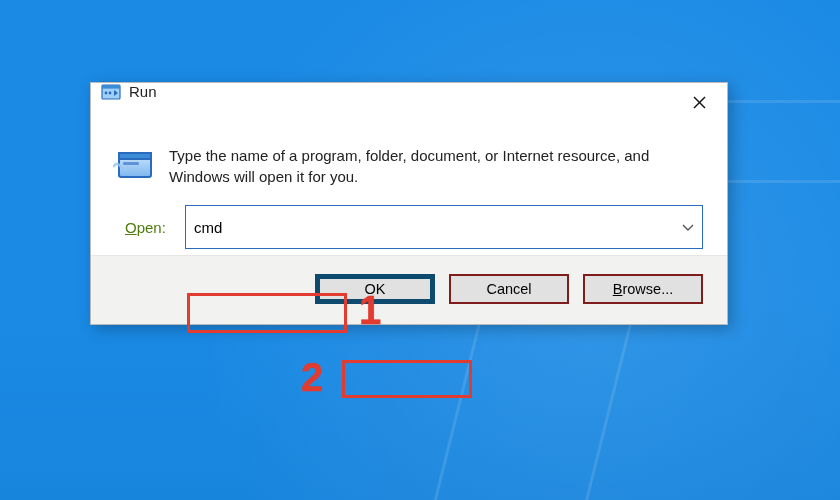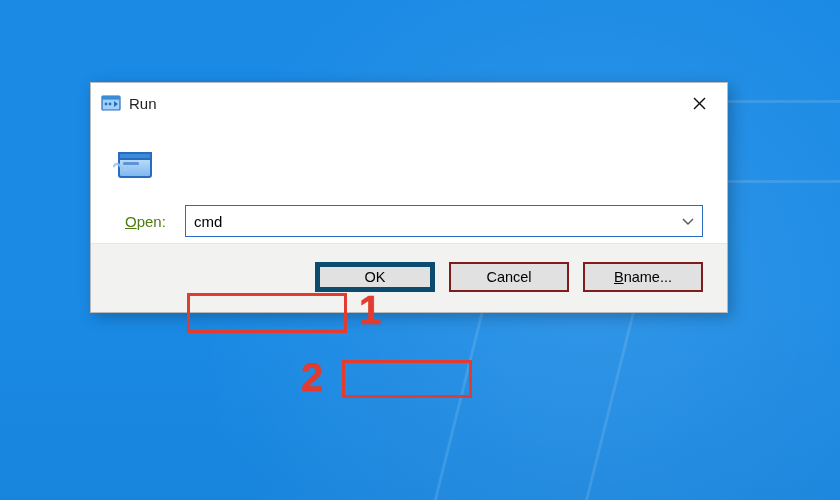--- a/index.html
+++ b/index.html
@@ -23,21 +23,21 @@
 
     .dialog {
       position: absolute; left: 90px; top: 82px;
       width: 638px; background: #fff;
       border: 1px solid #b9b9b9;
       box-shadow: 4px 4px 14px rgba(0,0,0,0.25);
       color: #000;
     }
 
     .titlebar {
-      height: 40px; display: flex; align-items: center;
+      height: 40px; display: flex; 
       padding: 0 6px 0 10px;
       background: #fff;
     }
     .title-icon {
       width: 20px; height: 18px; margin-right: 8px;
       display: inline-flex; align-items: center; justify-content: center;
     }
     .title-text { font-size: 15px; color: #222; }
     .tb-spacer { flex: 1; }
     .close-btn {
@@ -55,21 +55,21 @@
     .desc { flex: 1; }
 
     .open-row {
       display: flex; align-items: center; gap: 12px;
       padding: 14px 24px 6px 34px;
       position: relative;
     }
     .open-label { font-size: 15px; color: #4d7c0f; width: 48px; }
     .open-label .ul { text-decoration: underline; }
     .combo {
-      flex: 1; height: 32px; border: 1px solid #2a6bbf;
+      flex: 1; height: 44px; border: 1px solid #2a6bbf;
       display: flex; align-items: center; padding: 0 8px;
       background: #fff; position: relative;
     }
     .combo input {
       border: none; outline: none; width: 100%; height: 100%;
       font-size: 15px; font-family: inherit; background: transparent;
     }
     .chev {
       position: absolute; right: 8px; top: 50%; transform: translateY(-50%);
       width: 12px; height: 12px;
@@ -138,20 +138,21 @@
             <stop offset="0" stop-color="#cfe8ff"></stop>
               <stop offset="1" stop-color="#7db6ef"></stop>
           </linearGradient>
         </defs>
         <rect x="6" y="6" width="32" height="24" rx="2" fill="url(#g1)" stroke="#2a6bbf" stroke-width="2"></rect>
         <rect x="6" y="6" width="32" height="6" fill="#3b8cd6" stroke="#2a6bbf" stroke-width="2"></rect>
         <rect x="10" y="15" width="16" height="3" rx="1.2" fill="#2a6bbf" opacity="0.6"></rect>
         <path d="M0 20 Q4 14 8 20 Q12 26 16 20" stroke="#9cc6ef" stroke-width="2.4" fill="none" opacity="0.9"></path>
       </svg>
     </div>
+    <div class="desc">Type the name of a program, folder, document, or Internet resource, and Windows will open it for you.</div>
   </div>
 
   <div class="open-row">
     <div class="open-label">
       <span class="ul">O</span><span>pen:</span>
     </div>
     <div class="combo">
       <input type="text" value="cmd" style="">
       <svg class="chev" viewBox="0 0 12 12">
         <path d="M1 4 L6 9 L11 4" fill="none" stroke="#555" stroke-width="1.4"></path>
@@ -160,21 +161,21 @@
   </div>
 
   <div class="btnbar">
     <div class="btn btn-default">
       <span>OK</span>
     </div>
     <div class="btn">
       <span>Cancel</span>
     </div>
     <div class="btn">
-      <span><span class="ul">B</span><span>name...</span></span>
+      <span><span class="ul">B</span><span>rowse...</span></span>
     </div>
   </div>
 
   <div class="anno-box ab-input"></div>
   <div class="anno-box ab-ok"></div>
   <div class="anno-num an1">1</div>
   <div class="anno-num an2">2</div>
 
 </div>
 

